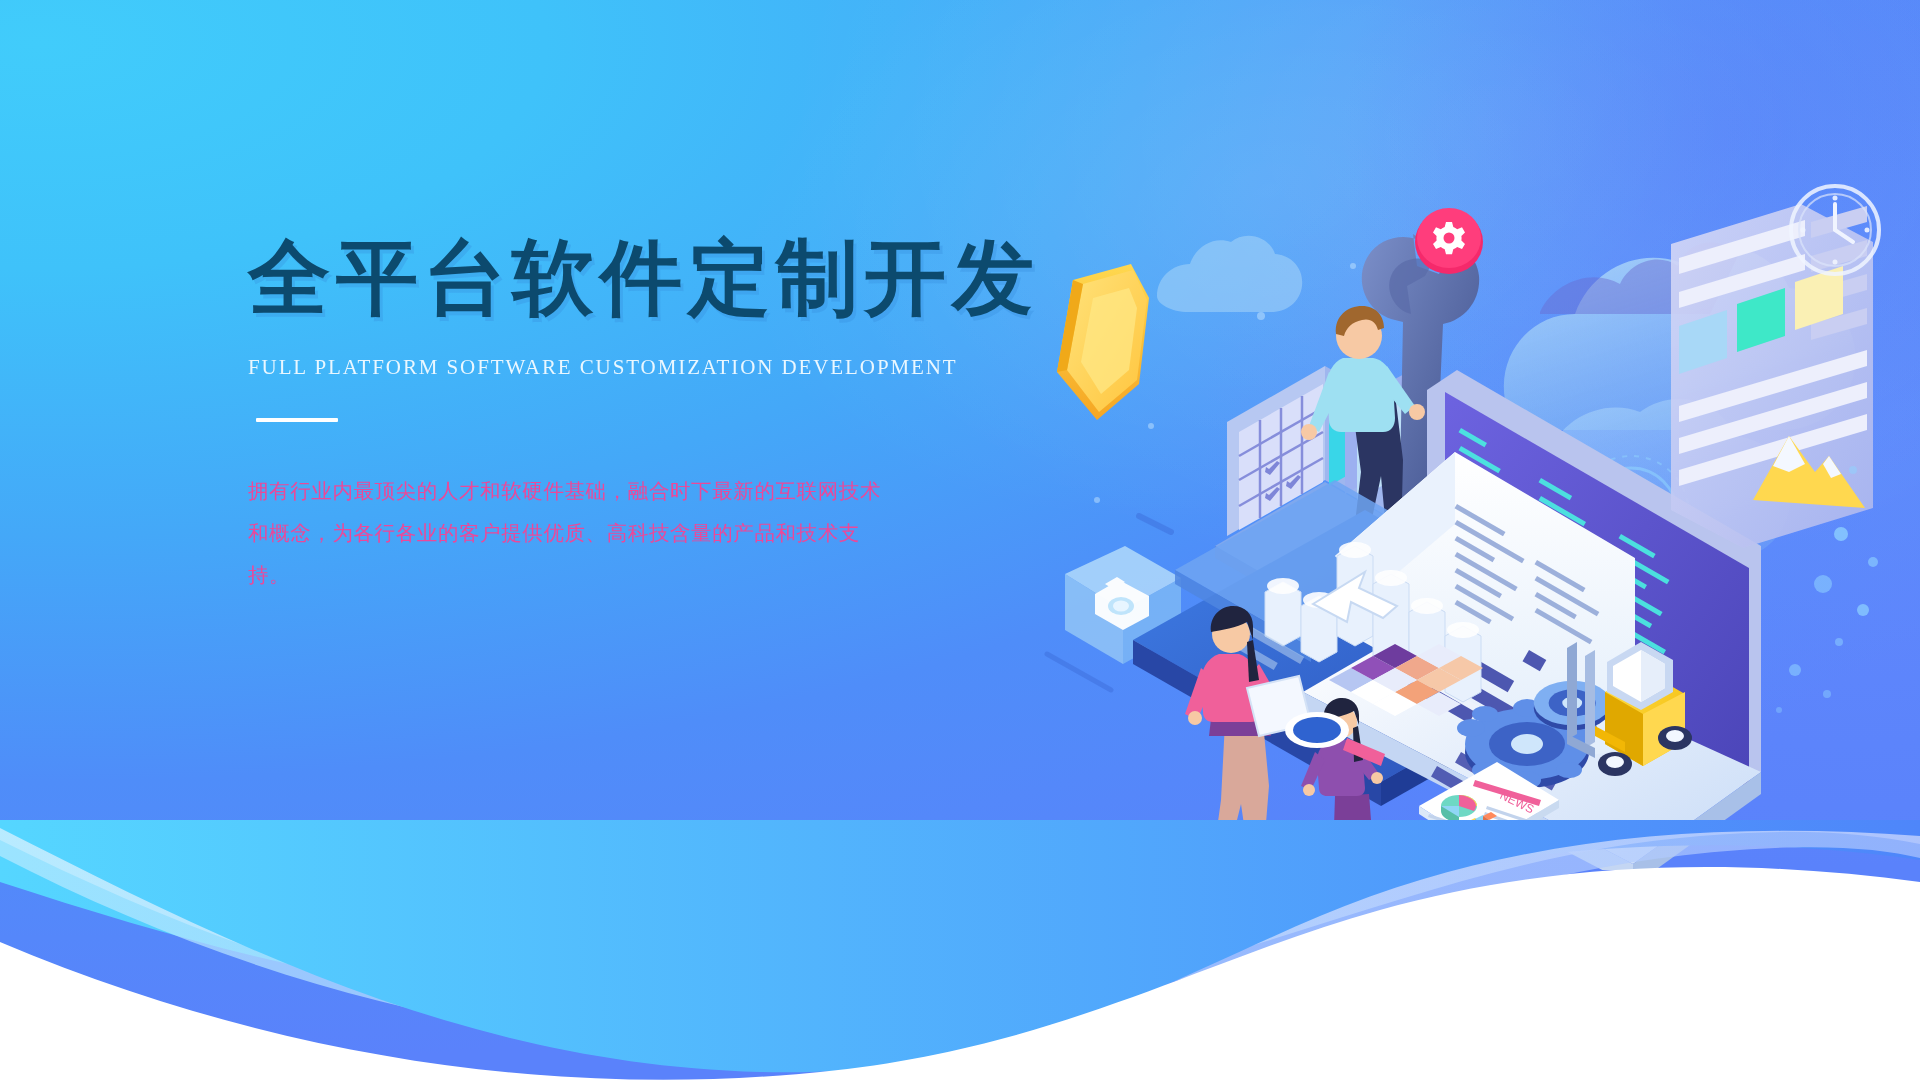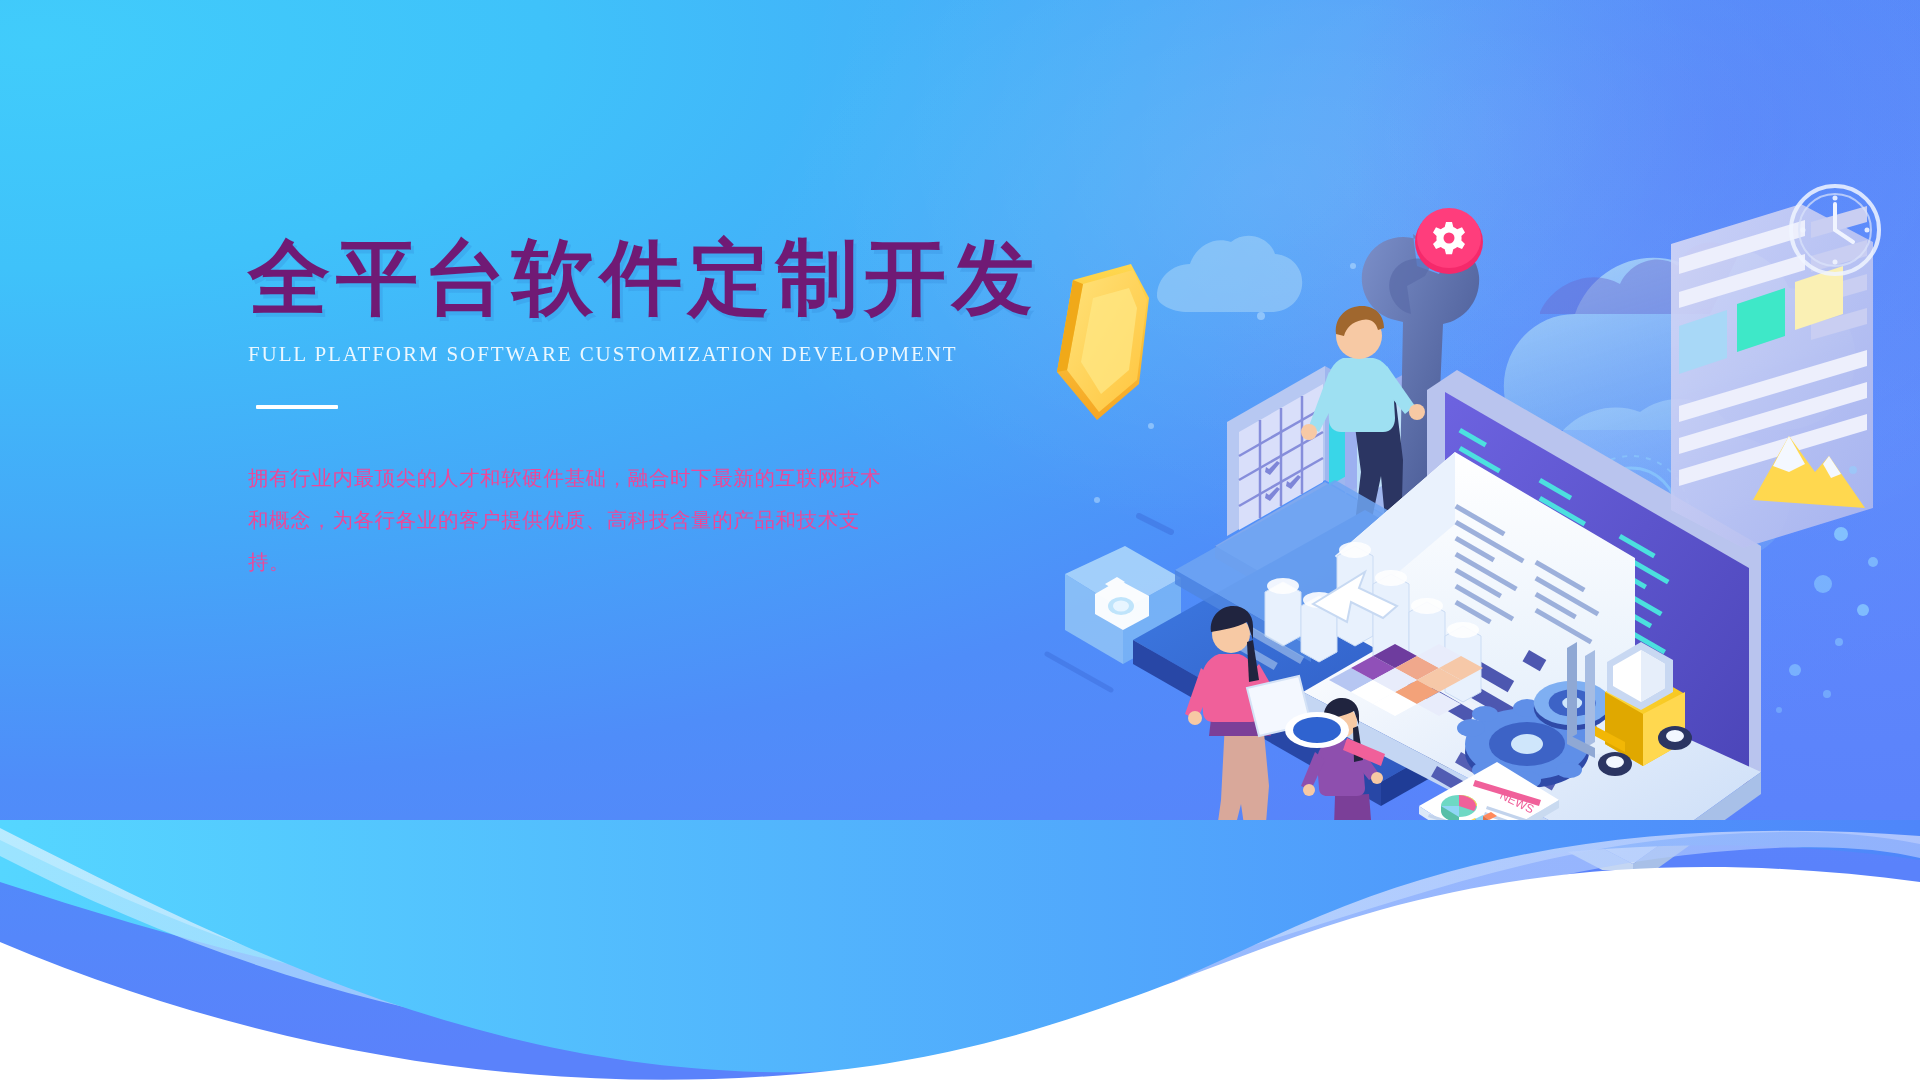--- a/index.html
+++ b/index.html
@@ -52,26 +52,26 @@
   .copy {
     position:absolute; left:248px; top:236px;
     width:820px;
   }
   .headline {
     font-family:"Liberation Sans", sans-serif;
     font-weight:bold;
     font-size:82px;
     line-height:1.02;
     letter-spacing:6px;
-    color:#701a75;
+    color:#0c4a6e;
     text-shadow:3px 4px 0 rgba(52,140,220,.30);
     white-space:nowrap;
   }
   .subline {
-    margin-top:22px;
+    margin-top:35px;
     font-family:"Liberation Serif", serif;
     font-size:21px;
     letter-spacing:1.9px;
     color:#eaf7ff;
     white-space:nowrap;
   }
   .rule {
     margin-top:38px; margin-left:8px;
     width:82px; height:4px;
     background:#ffffff;

